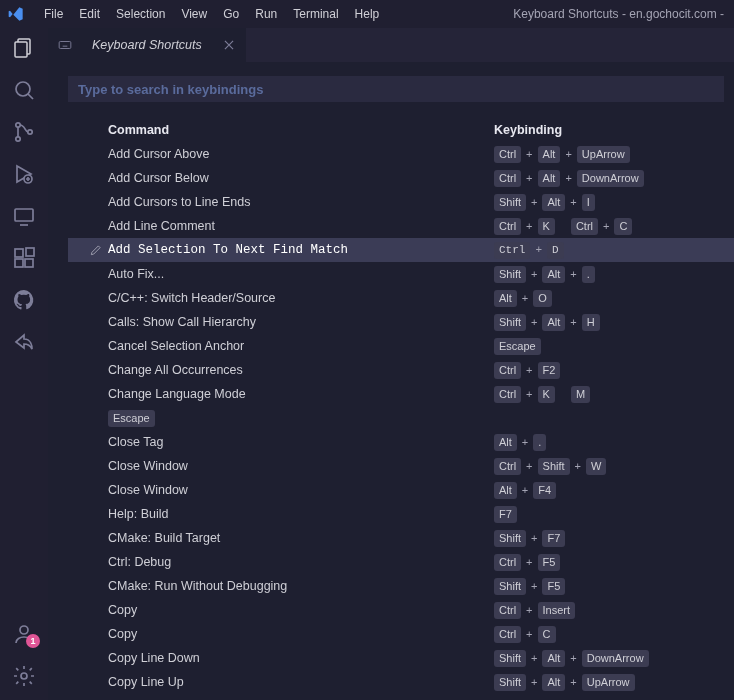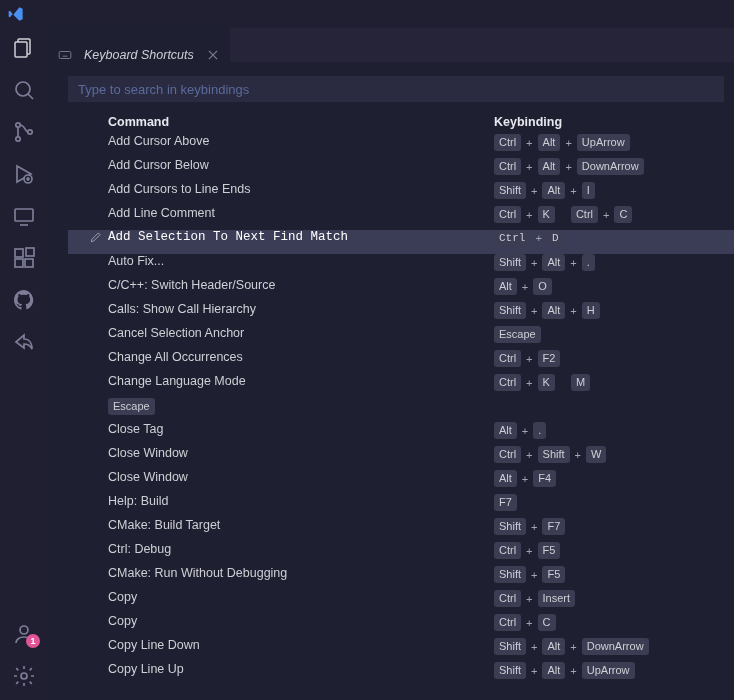--- a/index.html
+++ b/index.html
@@ -66,54 +66,55 @@
     background:var(--pink);color:#fff;font-size:9px;font-weight:bold;line-height:14px;text-align:center;
   }
 
   .editor{flex:1;display:flex;flex-direction:column;min-width:0;}
 
   .tabbar{
     height:34px;background:var(--bg-tabbar);
     display:flex;align-items:stretch;
   }
   .tab{
-    display:flex;align-items:flex-end;gap:12px;
+    display:flex;align-items:center;gap:20px;
     padding:0 10px;background:var(--bg-tab-active);
     font-size:12.5px;color:var(--fg);
     font-style:italic;
     cursor:pointer;
   }
   .tab .kbd-ico{width:14px;height:14px;color:var(--icon);}
   .tab .close{width:14px;height:14px;color:var(--icon);cursor:pointer;}
 
   .content{flex:1;overflow:hidden;display:flex;flex-direction:column;padding:14px 0 0 20px;}
 
   .search{
     background:var(--bg-input);
     border:none;outline:none;
     width:calc(100% - 10px);
     height:26px;
     padding:0 10px;
     font-size:13px;
     color:var(--fg);
+    font-weight:bold;
   }
   .search::placeholder{color:var(--fg-placeholder);font-style:normal;}
 
-  .table{flex:1;overflow:auto;margin-top:8px;}
+  .table{flex:1;overflow:auto;margin-top:16px;}
   .th{
     display:flex;align-items:center;
     font-weight:600;color:#e7e7ef;
     height:24px;
     padding-left:40px;
   }
   .th .col-cmd{flex:0 0 386px;}
   .th .col-key{flex:1;}
 
   .row{
-    display:flex;align-items:flex-start;
+    display:flex;align-items:center;
     height:24px;
     padding-left:16px;
     cursor:pointer;
   }
   .row .gutter{flex:0 0 24px;display:flex;align-items:center;justify-content:center;color:var(--fg-dim);}
   .row .cmd{flex:0 0 386px;padding-right:10px;overflow:hidden;text-overflow:ellipsis;white-space:nowrap;}
   .row .kb{flex:1;display:flex;align-items:center;gap:4px;flex-wrap:nowrap;}
   .row.selected{background:var(--bg-row-sel);}
   .row.selected .cmd,.row.selected .kb{color:#fff;font-family:Liberation Mono, monospace;}
 
@@ -133,21 +134,32 @@
 </style>
 </head>
 <body>
 
 <div class="titlebar">
   <span class="logo">
     <svg viewBox="0 0 24 24" width="16" height="16">
         <path fill="#4a8ff0" d="M17 2l5 2v16l-5 2-9-9 9-11zM3 7l4 5-4 5-2-1V8l2-1z"></path>
       </svg>
   </span>
+  <div class="menu">
+    <div class="menu-item">File</div>
+    <div class="menu-item">Edit</div>
+    <div class="menu-item">Selection</div>
+    <div class="menu-item">View</div>
+    <div class="menu-item">Go</div>
+    <div class="menu-item">Run</div>
+    <div class="menu-item">Terminal</div>
+    <div class="menu-item">Help</div>
+  </div>
   <div class="spacer"></div>
+  <div class="win-title">Keyboard Shortcuts - en.gochocit.com -</div>
 </div>
 
 <div class="main">
 
   <div class="activity">
     <span class="ico active">
       <svg viewBox="0 0 24 24" width="24" height="24" fill="none" stroke="currentColor" stroke-width="1.5">
           <rect x="6" y="3" width="12" height="15" rx="1"></rect>
           <rect x="3" y="6" width="12" height="15" rx="1" fill="var(--bg-sidebar)"></rect>
         </svg>

